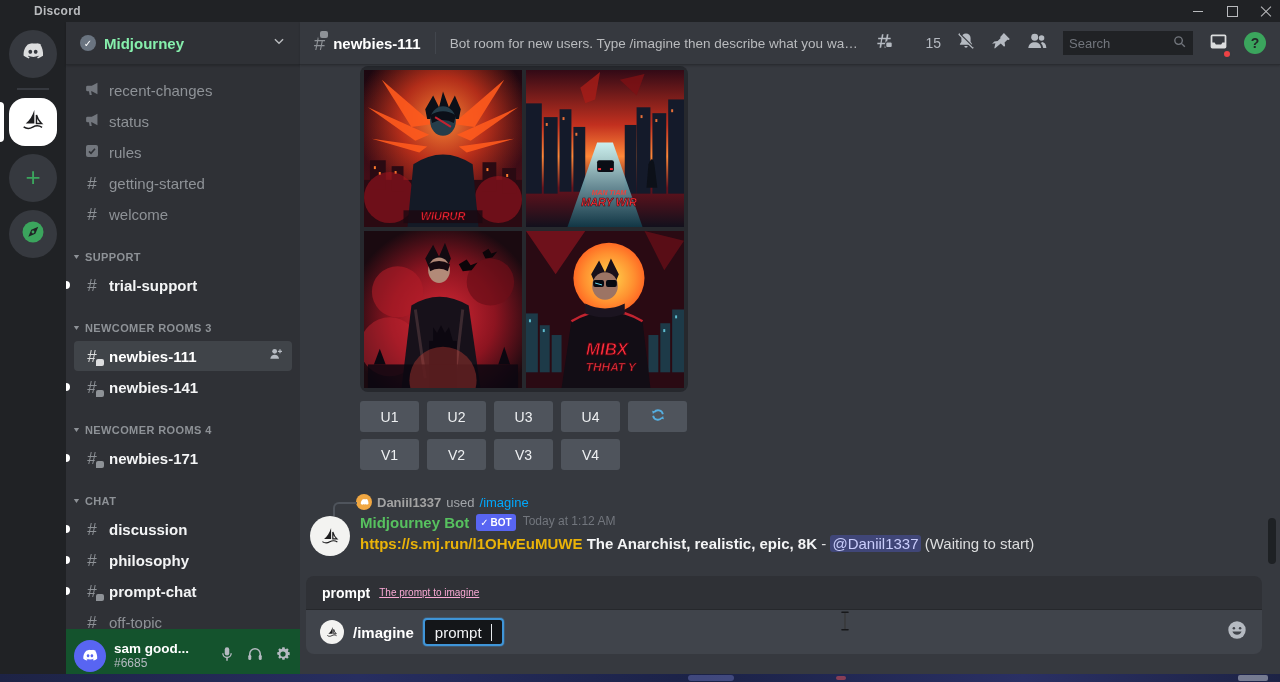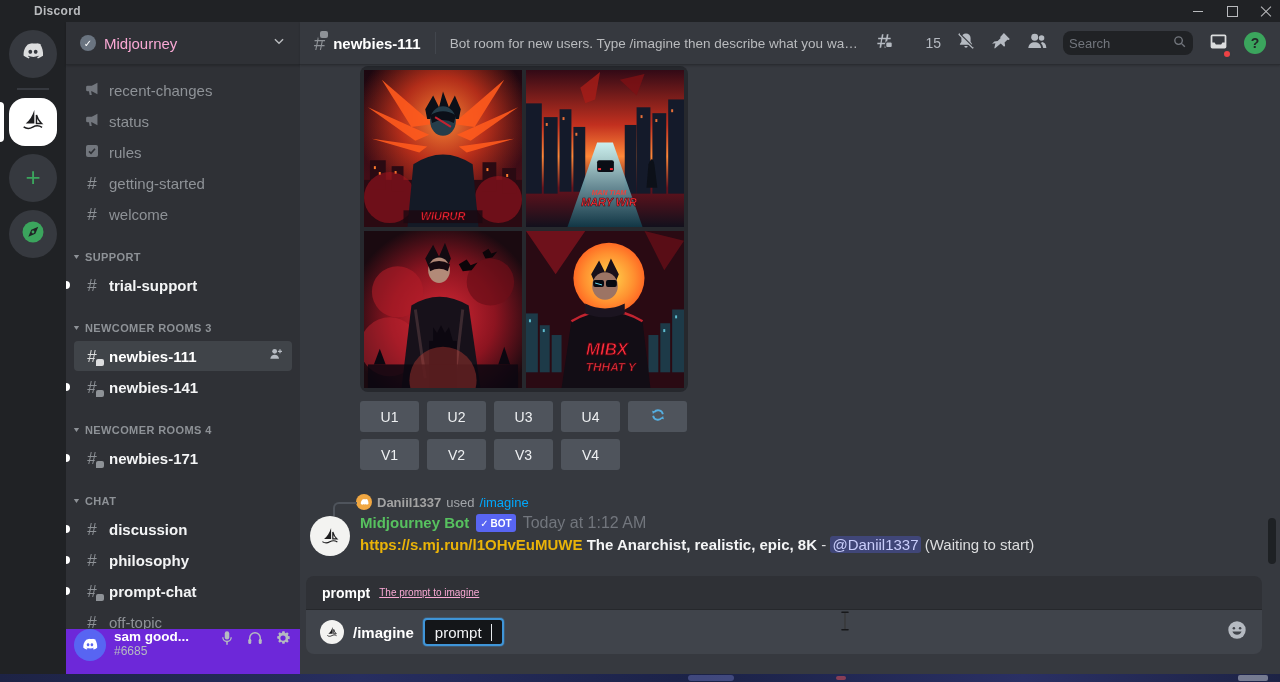--- a/index.html
+++ b/index.html
@@ -26,59 +26,59 @@
   
   .railbtn { width:48px; height:48px; border-radius:50%; background:#36393f; display:flex; align-items:center; justify-content:center; margin-bottom:8px; position:relative; }
   .railbtn.active { border-radius:16px; background:#ffffff; }
   .rail-sep { width:32px; border-top:2px solid #36393f; margin:2px 0 8px; }
   .rail-pill { position:absolute; left:-13px; top:4px; width:8px; height:40px; background:#fff; border-radius:0 4px 4px 0; }
   .plus-glyph { color:#3ba55d; font-size:26px; font-weight:400; line-height:1; margin-top:-2px; }
 
   
   .sb-header { height:43px; flex:none; display:flex; align-items:center; padding:0 14px; border-bottom:1px solid #26282c; box-shadow:0 1px 2px rgba(0,0,0,.2); }
   .verify-badge { width:16px; height:16px; border-radius:50%; background:#6a7480; color:#fff; font-size:10px; display:flex; align-items:center; justify-content:center; margin-right:8px; flex:none; }
-  .sb-title { color:#f9a8d4; font-weight:normal; font-size:15px; flex:1; }
+  .sb-title { color:#86efac; font-weight:bold; font-size:15px; flex:1; }
 
   
   .channels { flex:1; overflow:hidden; padding-top:9px; position:relative; }
   .chan { height:30px; margin:1px 8px; padding:0 8px; border-radius:4px; display:flex; align-items:center; color:#8e9297; position:relative; }
   .chan .label { font-size:15px; font-weight:500; margin-left:7px; white-space:nowrap; overflow:hidden; flex:1; }
   .chan.unread { color:#8e9297; }
   .chan.unread .label { color:#f3f4f5; font-weight:600; }
   .chan.active { background:#404449; }
   .chan.active .label { color:#fff; font-weight:600; }
   .chan.active .cicon { color:#dcddde; }
   .pill { position:absolute; left:-8px; top:50%; transform:translateY(-50%); width:4px; height:8px; background:#fff; border-radius:0 4px 4px 0; }
   .cicon { width:20px; text-align:center; font-size:17px; font-weight:500; color:inherit; position:relative; flex:none; line-height:1; }
   .hash-bubble::after { content:""; position:absolute; right:-2px; bottom:-1px; width:8px; height:7px; background:#8e9297; border-radius:2px 2px 2px 0; box-shadow:0 0 0 2px #2f3136; }
   .chan.active .hash-bubble::after { background:#dcddde; box-shadow:0 0 0 2px #404449; }
   .section { margin-top:16px; height:24px; display:flex; align-items:center; padding:0 8px 0 18px; color:#8e9297; }
   .section .sname { font-size:11px; font-weight:bold; letter-spacing:.4px; }
   .section .chev { margin-left:-12px; margin-right:4px; font-size:9px; transform:scaleY(.8); }
   .invite-ic { color:#b5bac1; margin-left:4px; flex:none; }
 
   
-  .userpanel { flex:none; height:53px; background:#6d28d9; display:flex; align-items:flex-start; padding:0 8px; gap:8px; }
+  .userpanel { flex:none; height:53px; background:#14532d; display:flex; align-items:center; padding:0 8px; gap:8px; }
   .uavatar { width:32px; height:32px; border-radius:50%; background:#5865f2; display:flex; align-items:center; justify-content:center; flex:none; }
   .uname { flex:1; min-width:0; }
   .uname .n { color:#fff; font-size:13.5px; font-weight:600; white-space:nowrap; overflow:hidden; }
   .uname .d { color:#b5bac1; font-size:12px; }
   .uicons { display:flex; gap:10px; color:#b5bac1; }
 
   
   .chat-header { position:absolute; top:0; left:0; right:0; height:43px; display:flex; align-items:center; padding:0 14px; border-bottom:1px solid #2a2c31; box-shadow:0 1px 2px rgba(0,0,0,.18); background:#36393f; z-index:10; }
   .ch-hash { position:relative; color:#8e9297; font-size:20px; font-weight:500; margin-right:8px; line-height:1; }
   .ch-hash::after { content:""; position:absolute; right:-3px; top:-2px; width:8px; height:7px; background:#8e9297; border-radius:2px; box-shadow:0 0 0 2px #36393f; }
   .ch-name { color:#fff; font-weight:bold; font-size:15px; }
   .ch-div { width:1px; height:22px; background:#42464d; margin:0 14px; }
   .ch-topic { color:#b9bbbe; font-size:13.5px; white-space:nowrap; overflow:hidden; text-overflow:ellipsis; max-width:430px; flex:1; }
   .ch-icons { display:flex; align-items:center; gap:15px; margin-left:14px; color:#b5bac1; }
   .ch-icons .ic { position:relative; display:flex; align-items:center;gap:28px; }
   .threads-ct { font-size:14px; color:#b5bac1; margin-left:3px; }
-  .searchbox { width:130px; height:24px; background:#202225; border-radius:8px; display:flex; align-items:center; padding:0 6px; }
+  .searchbox { width:130px; height:24px; background:#202225; border-radius:0; display:flex; align-items:center; padding:0 6px; }
   .searchbox input { background:transparent; border:none; outline:none; color:#dcddde; font-size:13px; width:100%; font-family:inherit; }
   .searchbox input::placeholder { color:#72767d; }
   .help-circ { width:22px; height:22px; border-radius:50%; background:#3ba55d; color:#23272a; font-weight:bold; font-size:14px; display:flex; align-items:center; justify-content:center; }
   .inbox-wrap { position:relative; }
   .inbox-dot { position:absolute; right:-3px; bottom:-3px; width:10px; height:10px; background:#ed4245; border:2px solid #36393f; border-radius:50%; }
 
   
   .messages { position:absolute; top:43px; left:0; right:0; bottom:106px; overflow:hidden; }
   .imggrid { margin:1px 0 0 60px; width:328px; height:326px; background:#26282d; border-radius:8px; padding:4px; display:grid; grid-template-columns:1fr 1fr; grid-template-rows:1fr 1fr; gap:4px; overflow:hidden; }
   .quad { width:100%; height:100%; overflow:hidden; }
@@ -93,21 +93,21 @@
   .mini-av { width:16px; height:16px; border-radius:50%; background:#f0a742; display:flex; align-items:center; justify-content:center; flex:none; }
   .reply-user { color:#a3a3a3; font-weight:600; }
   .reply-used { color:#a3a6aa; }
   .reply-cmd { color:#00a8fc; }
 
   .msg { position:relative; margin:4px 0 0 60px; }
   .msg-avatar { position:absolute; left:-50px; top:2px; width:40px; height:40px; border-radius:50%; background:#f3f3f1; display:flex; align-items:center; justify-content:center; }
   .msg-head { display:flex; gap:7px; }
   .msg-author { color:#57c15f; font-size:15px; font-weight:600; }
   .bot-badge { background:#5865f2; color:#fff; font-size:10px; font-weight:bold; border-radius:3px; padding:1px 4px; display:flex; align-items:center; gap:2px; }
-  .msg-time { color:#72767d; font-size:16px; }
+  .msg-time { color:#72767d; font-size:12px; }
   .msg-body { margin-top:3px; font-size:15px; color:#dcddde; line-height:1.35; }
   .msg-link { color:#eab308; font-weight:bold; text-decoration:none;text-align:right; }
   .msg-bold { color:#f4f5f6; font-weight:bold; }
   .mention { background:rgba(88,101,242,.32); color:#c9cdfb; font-weight:500; border-radius:3px; padding:0 2px; }
 
   
   .composer { position:absolute; left:6px; right:18px; bottom:28px; z-index:15; }
   .ac-pop { background:#2f3136; border-radius:8px 8px 0 0; height:34px; display:flex; align-items:center; padding:0 16px; gap:9px; border-bottom:1px solid #26282c; }
   .ac-name { color:#fff; font-size:14px; font-weight:bold; }
   .ac-desc { color:#f9a8d4; font-size:10px;text-decoration:underline; }

